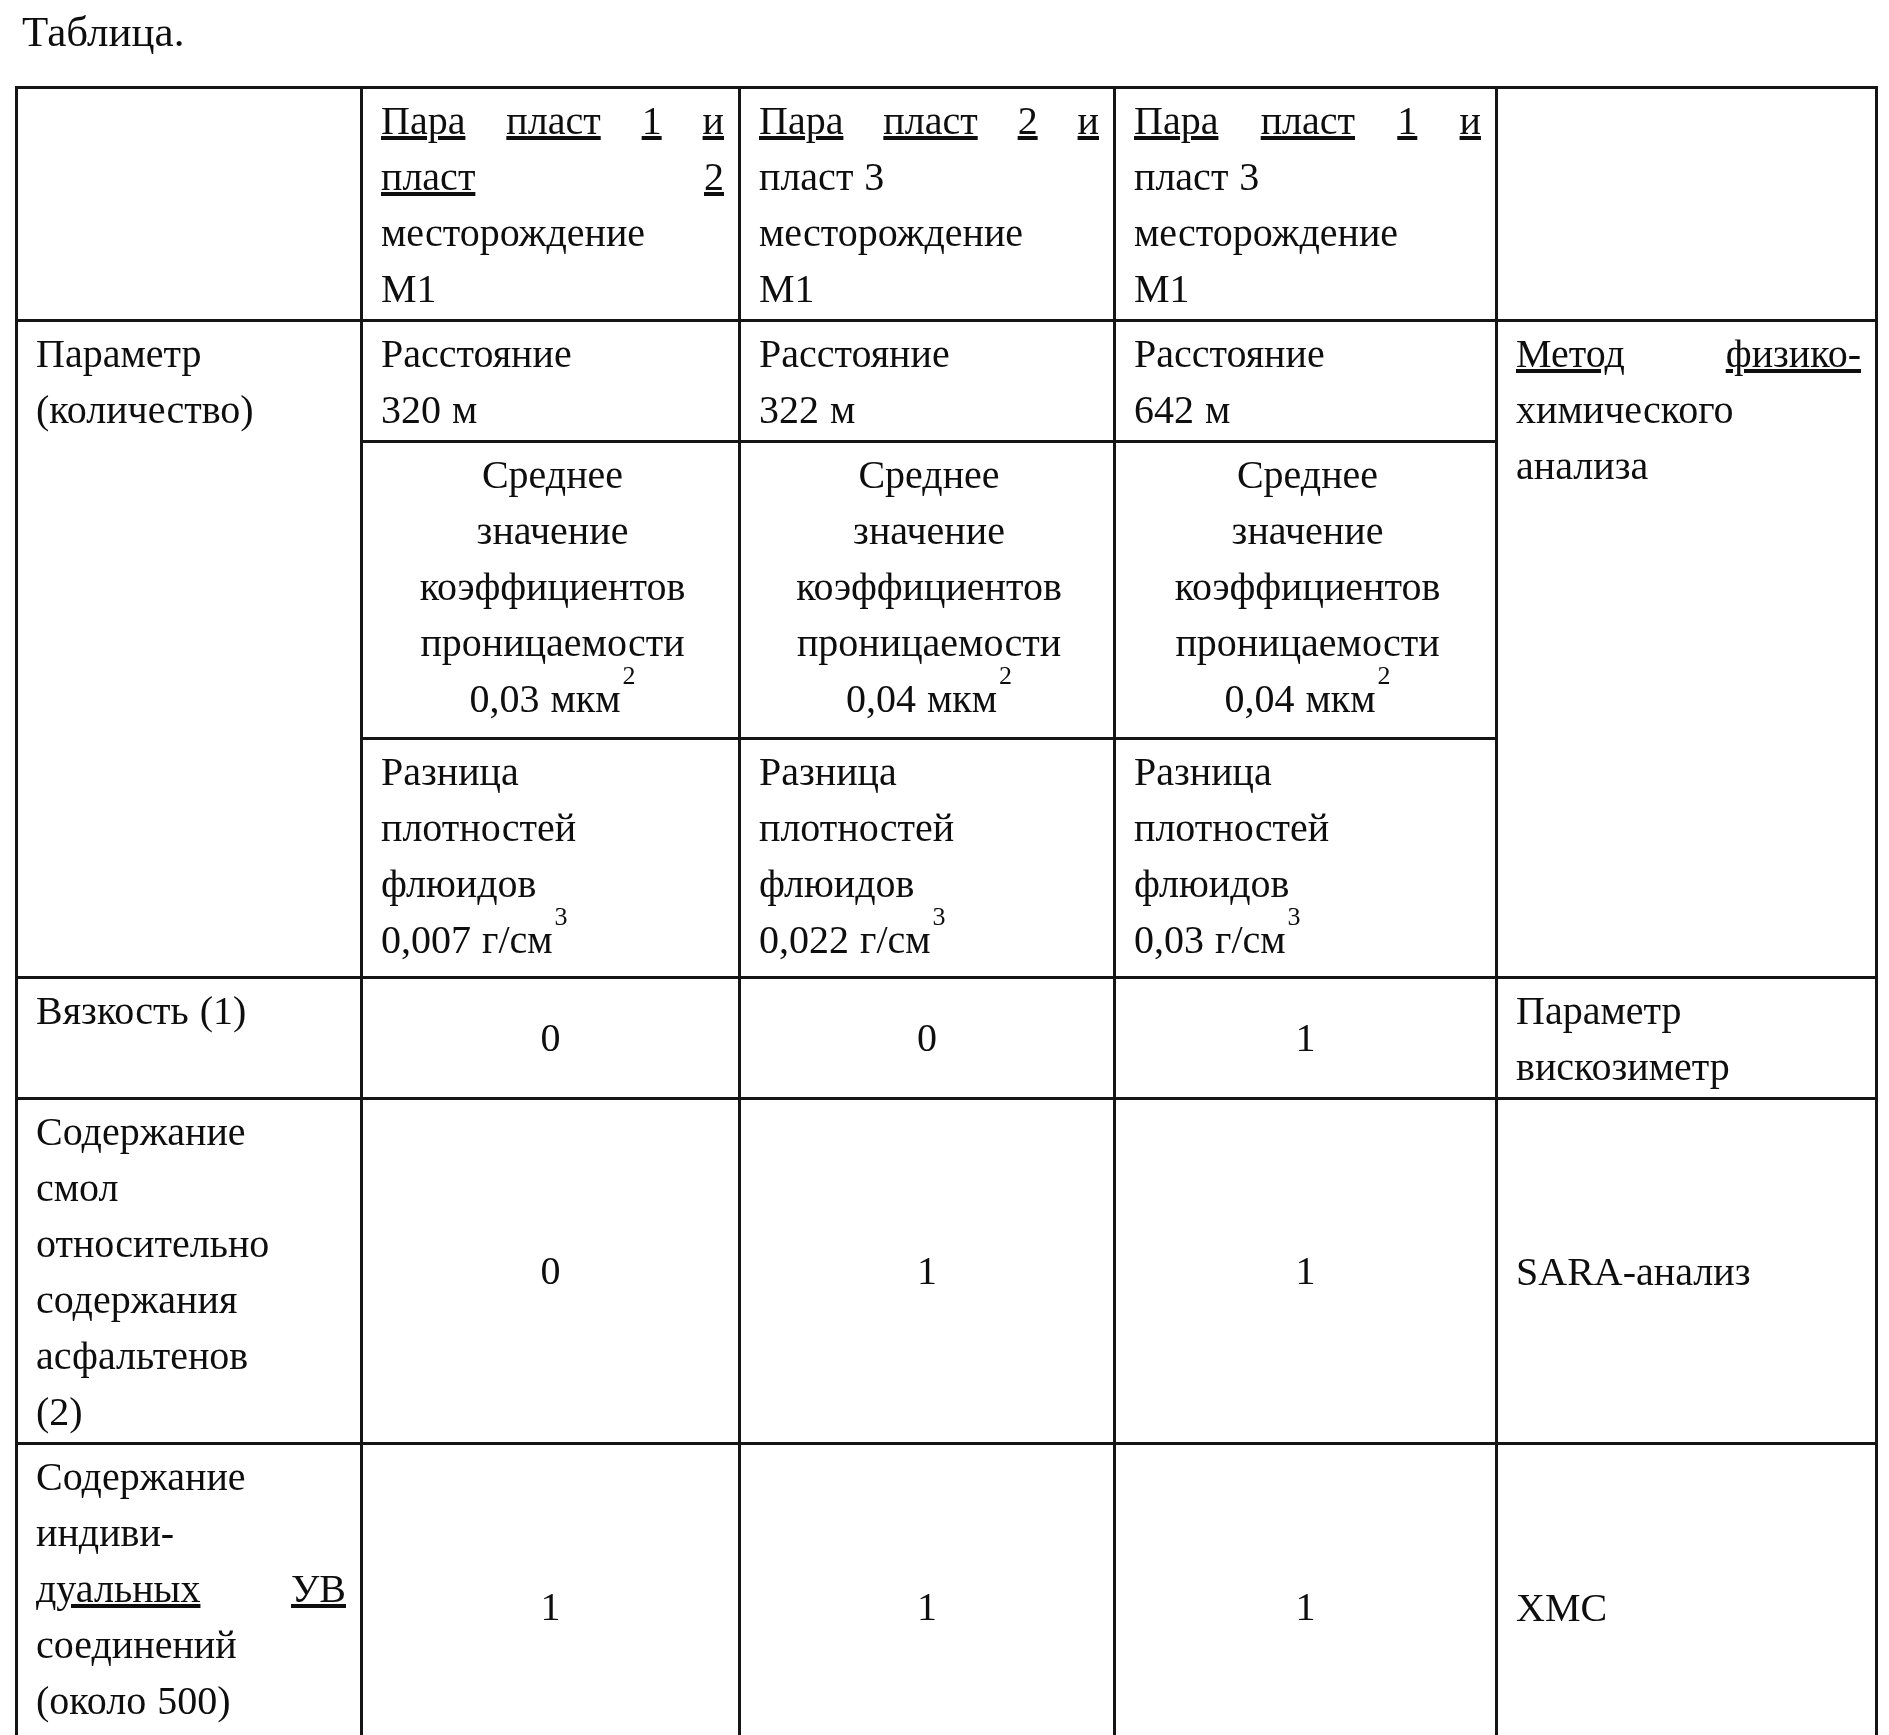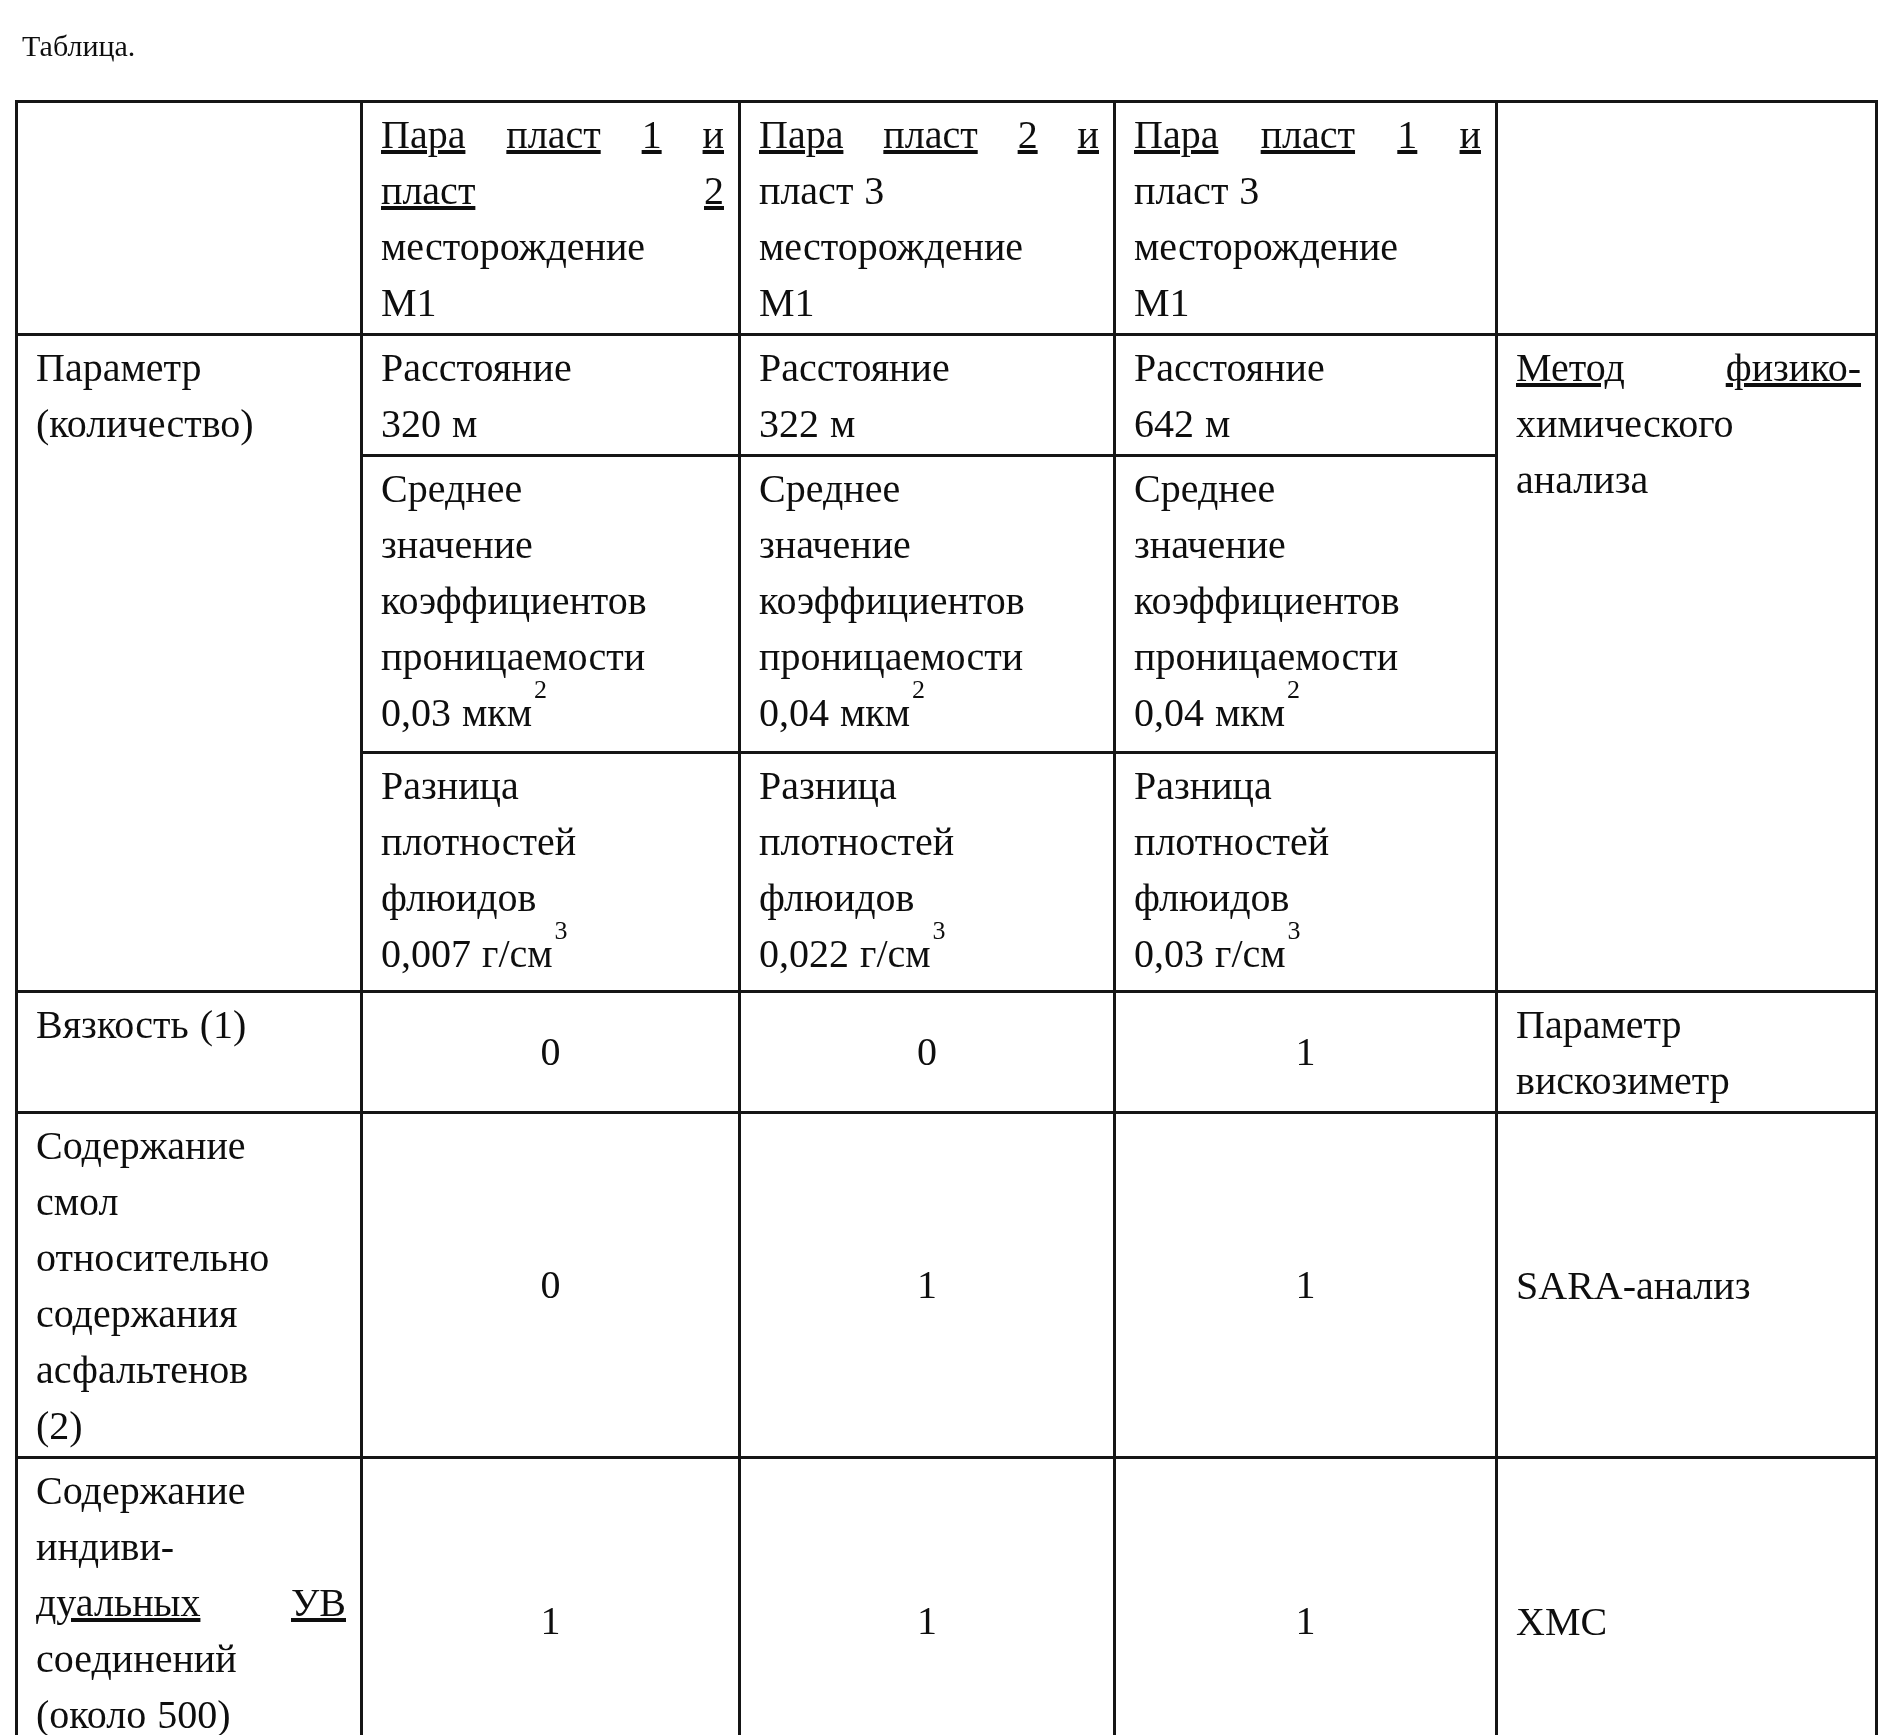--- a/index.html
+++ b/index.html
@@ -5,22 +5,22 @@
   html,body{margin:0;padding:0;}
   body{
     width:1889px;height:1735px;
     background:#ffffff;
     color:#0e0e0e;
     font-family:"Liberation Serif", serif;
     -webkit-font-smoothing:antialiased;
     overflow:hidden;
   }
   .title{
-    margin:20px 0 0 22px;
-    font-size:30px;
+    margin:6px 0 0 22px;
+    font-size:43px;
     line-height:52px;
   }
   table.doc{
     border-collapse:collapse;
     table-layout:fixed;
     margin:28px 0 0 15px;
   }
   td{
     border:3px solid #151515;
     vertical-align:top;
@@ -30,21 +30,21 @@
     overflow:hidden;
     word-spacing:1px;
   }
   colgroup col.c1{width:345px;}
   colgroup col.c2{width:378px;}
   colgroup col.c3{width:375px;}
   colgroup col.c4{width:382px;}
   colgroup col.c5{width:380px;}
   tr.r1 td{height:222px;}
   tr.r2 td{height:112px;}
-  tr.r3 td{height:288px;}
+  tr.r3 td{height:288px;text-align:center;}
   tr.r4 td{height:230px;margin-top:32px;}
   tr.r5 td{height:104px;}
   tr.r6 td{height:332px;}
   tr.r7 td{height:318px;}
   td.val{
     text-align:center;
     vertical-align:middle;
     padding:0;
   }
   td.mid{vertical-align:middle;}

